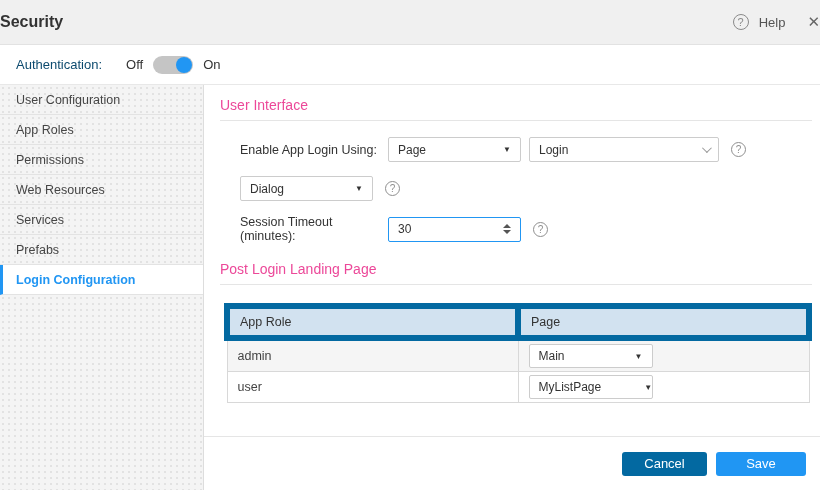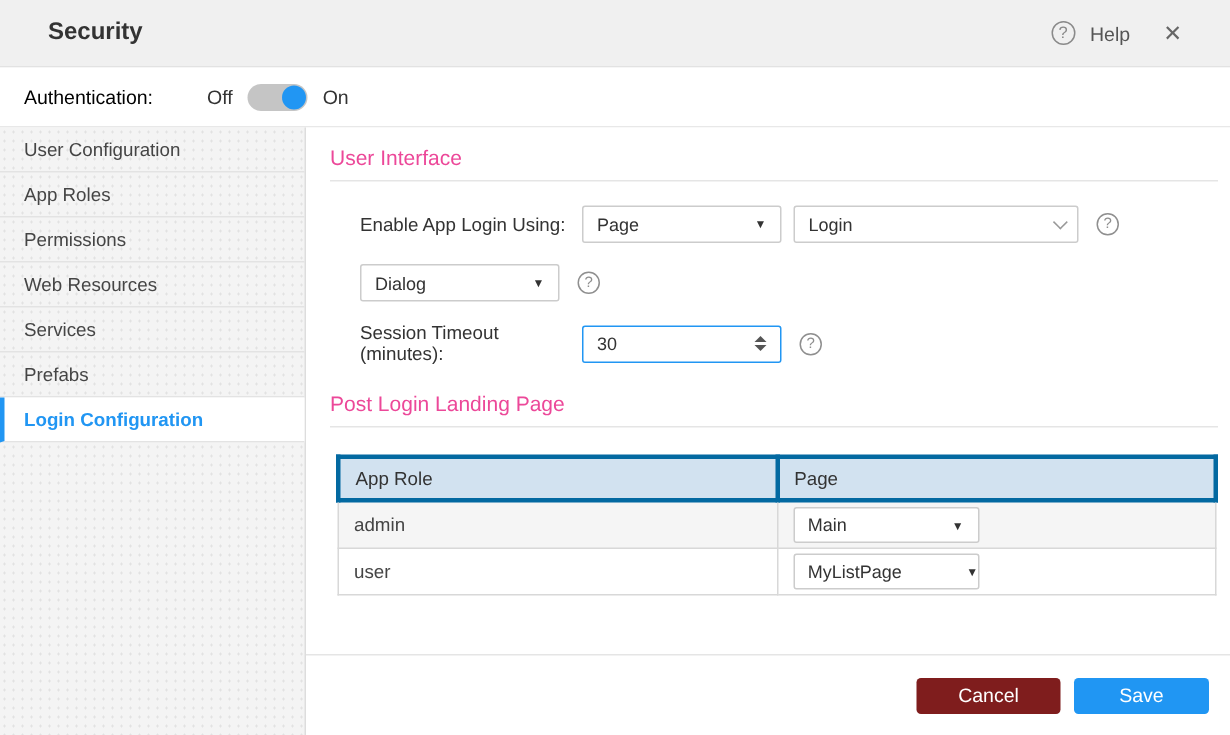--- a/index.html
+++ b/index.html
@@ -12,42 +12,42 @@
   }
 
   
   .top-header {
     height: 45px;
     background: #f0f0f0;
     border-bottom: 1px solid #e2e2e2;
     display: flex;
     align-items: center;
     justify-content: space-between;
-    padding: 0 32px;
+    padding: 0 0;
   }
   .top-header .title { font-size: 16px; font-weight: 600; color: #333; }
   .header-right { display: flex; align-items: center; gap: 10px; }
   .help-circle {
     width: 16px; height: 16px; border: 1px solid #8a8a8a; border-radius: 50%;
     display: inline-flex; align-items: center; justify-content: center;
     font-size: 11px; color: #8a8a8a; cursor: pointer;
   }
   .help-text { color: #555; font-size: 13px; cursor: pointer; }
   .close-x { color: #666; font-size: 15px; margin-left: 12px; cursor: pointer; }
 
   
   .auth-bar {
     height: 40px;
     background: #fff;
     border-bottom: 1px solid #e8e8e8;
     display: flex;
     align-items: center;
     padding: 0 16px;
   }
-  .auth-label { color: #000000; margin-right: 36px; }
+  .auth-label { color: #0c4a6e; margin-right: 24px; }
   .toggle-off, .toggle-on { color: #333; }
   .toggle {
     width: 40px; height: 18px; background: #c5c5c5; border-radius: 9px;
     margin: 0 10px; position: relative; cursor: pointer;
   }
   .toggle .knob {
     position: absolute; right: 1px; top: 1px;
     width: 16px; height: 16px; border-radius: 50%;
     background: #2196f3;
   }
@@ -142,21 +142,21 @@
     width: calc(100% - 4px);
     margin: 18px 0 0 4px;
     border-collapse: collapse;
     font-size: 12.5px;
   }
   .landing-table th {
     background: #d2e2f0;
     font-weight: normal;
     text-align: left;
     padding: 6px 10px;
-    border: 3px solid #0369a1;
+    border: 6px solid #0369a1;
     color: #333;
   }
   .landing-table td {
     border: 1px solid #d8d8d8;
     padding: 3px 10px;
     height: 30px;
     color: #444;
   }
   .landing-table tr.odd td { background: #f5f5f5; }
   .landing-table tr.even td { background: #fff; }
@@ -178,21 +178,21 @@
   .btn {
     height: 24px;
     border: none;
     border-radius: 3px;
     color: #fff;
     font-size: 13px;
     font-family: "Liberation Sans", sans-serif;
     cursor: pointer;
     display: inline-flex; align-items: center; justify-content: center;
   }
-  .btn-cancel { width: 96px; background: #7f1d1d; }
+  .btn-cancel { width: 85px; background: #0369a1; }
   .btn-save { width: 90px; background: #2096f3; }
 </style>
 </head>
 <body>
 
 <div class="top-header">
   <div class="title">Security</div>
   <div class="header-right">
     <span class="help-circle">?</span>
     <span class="help-text">Help</span>

